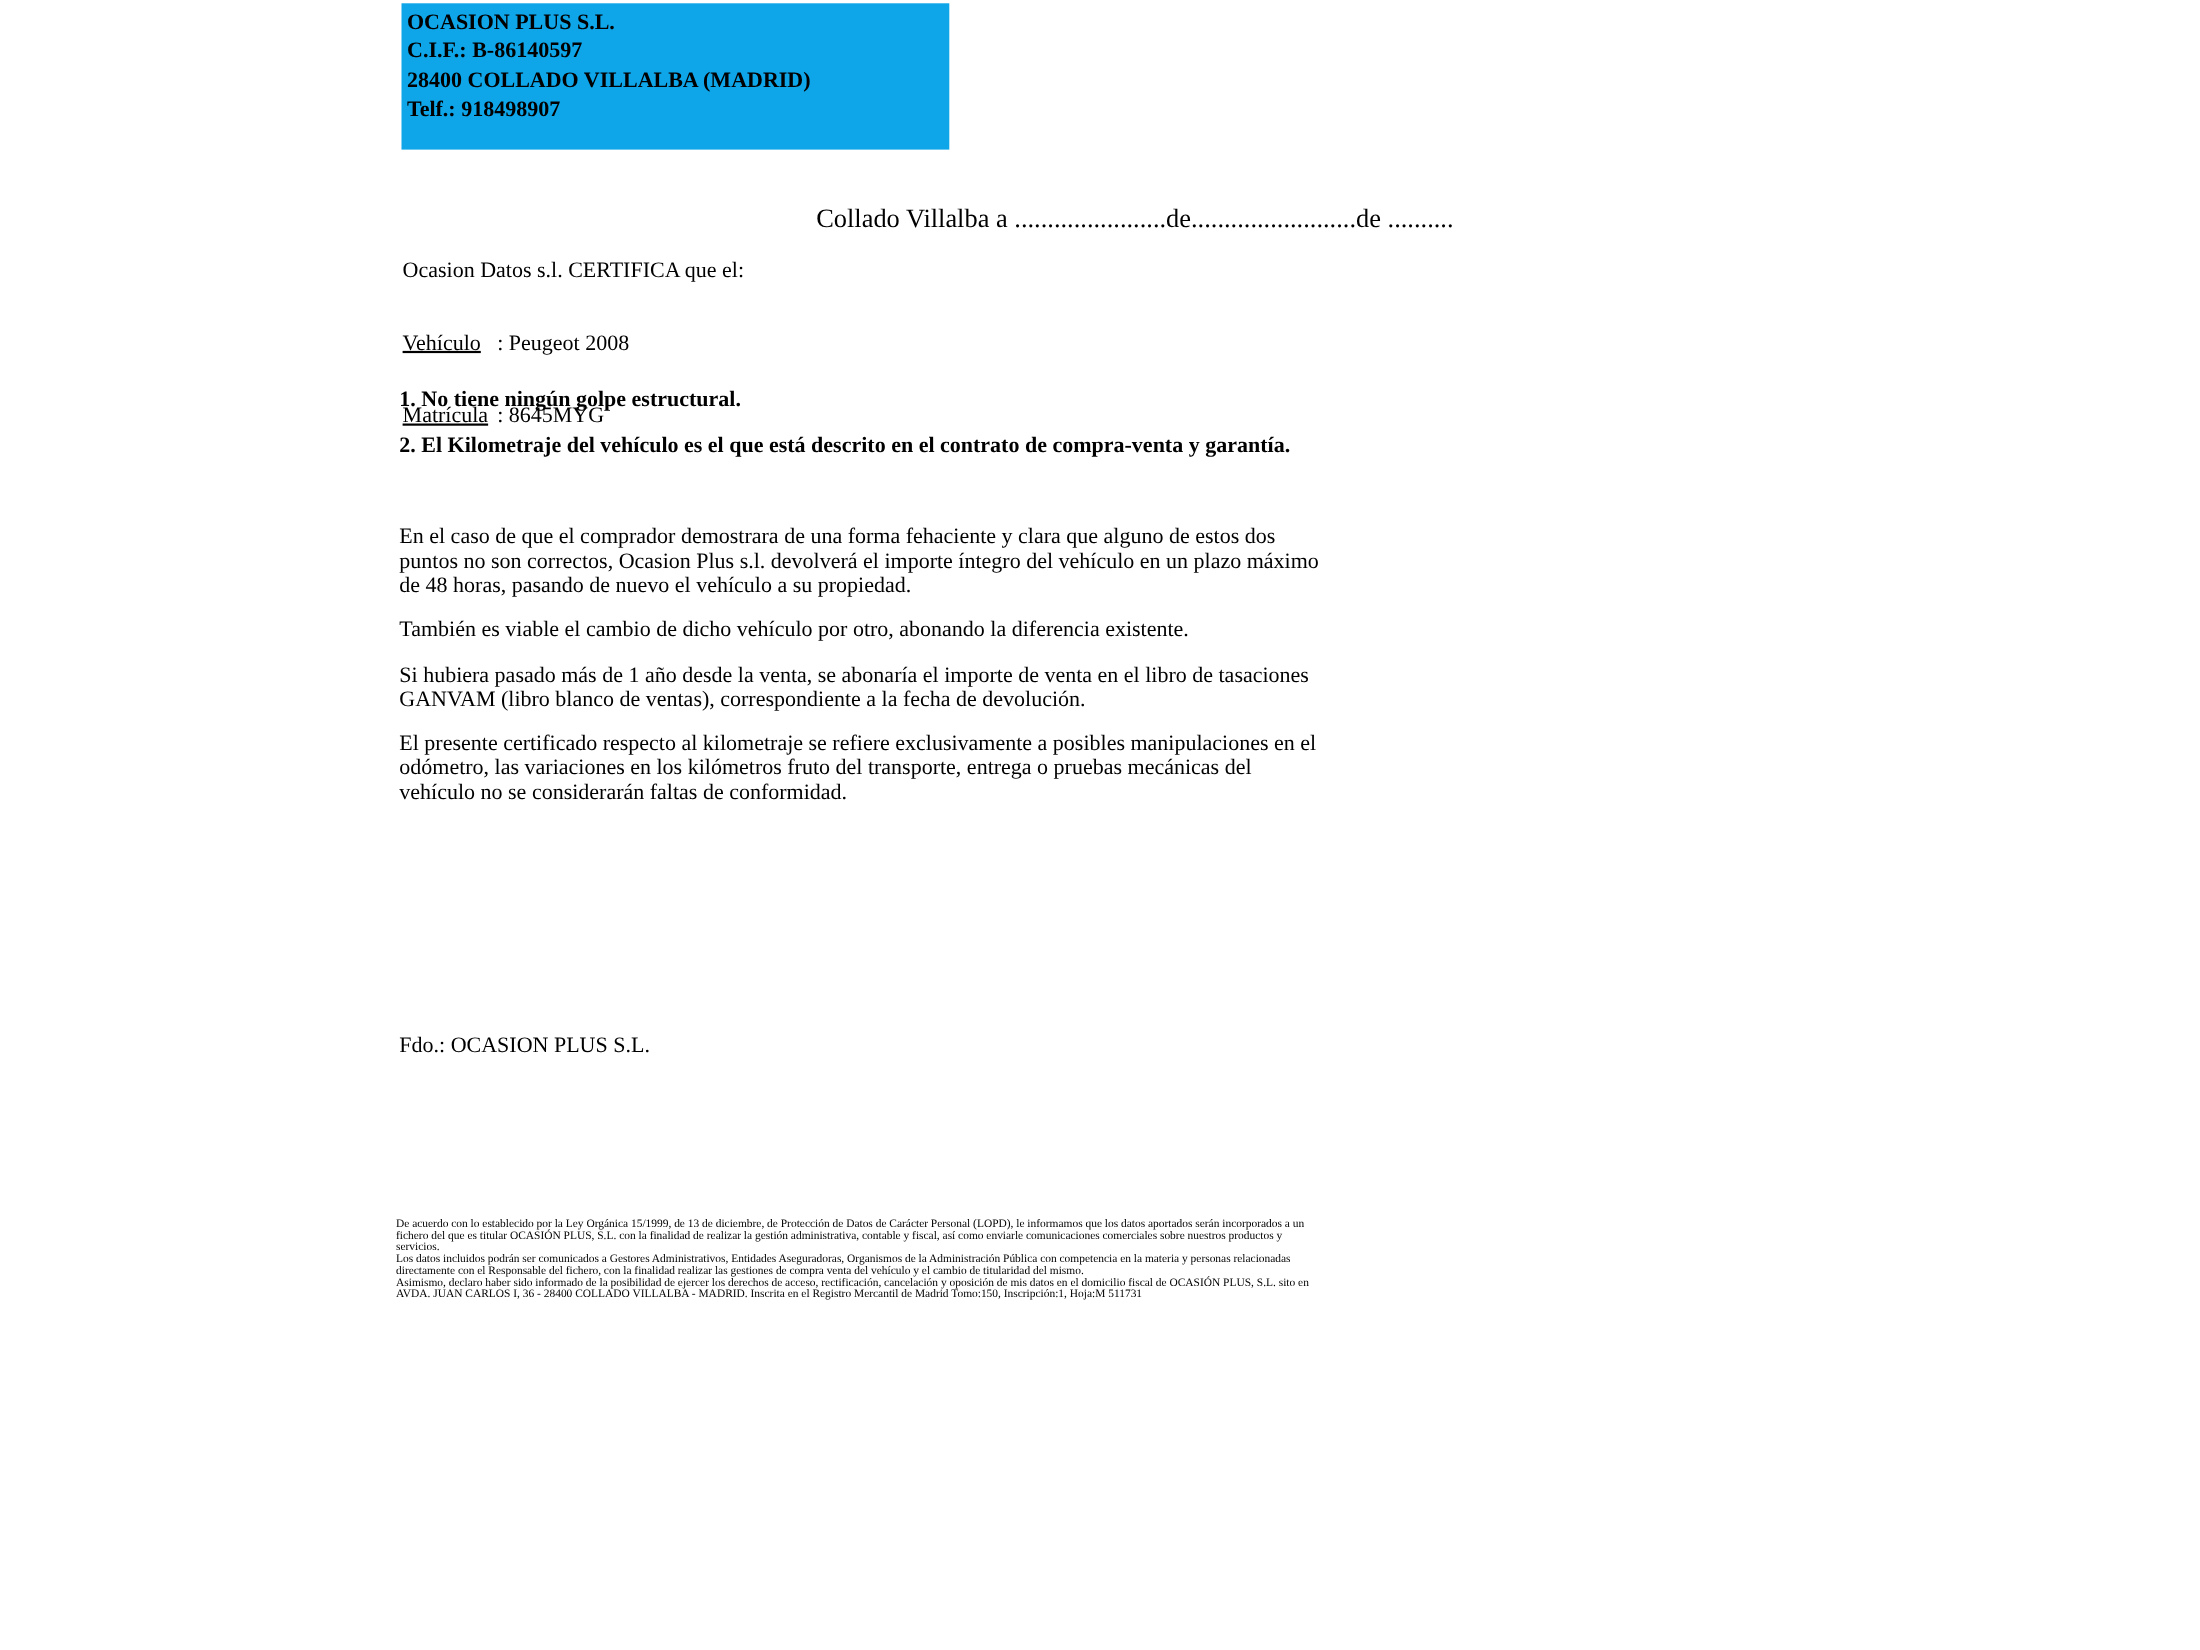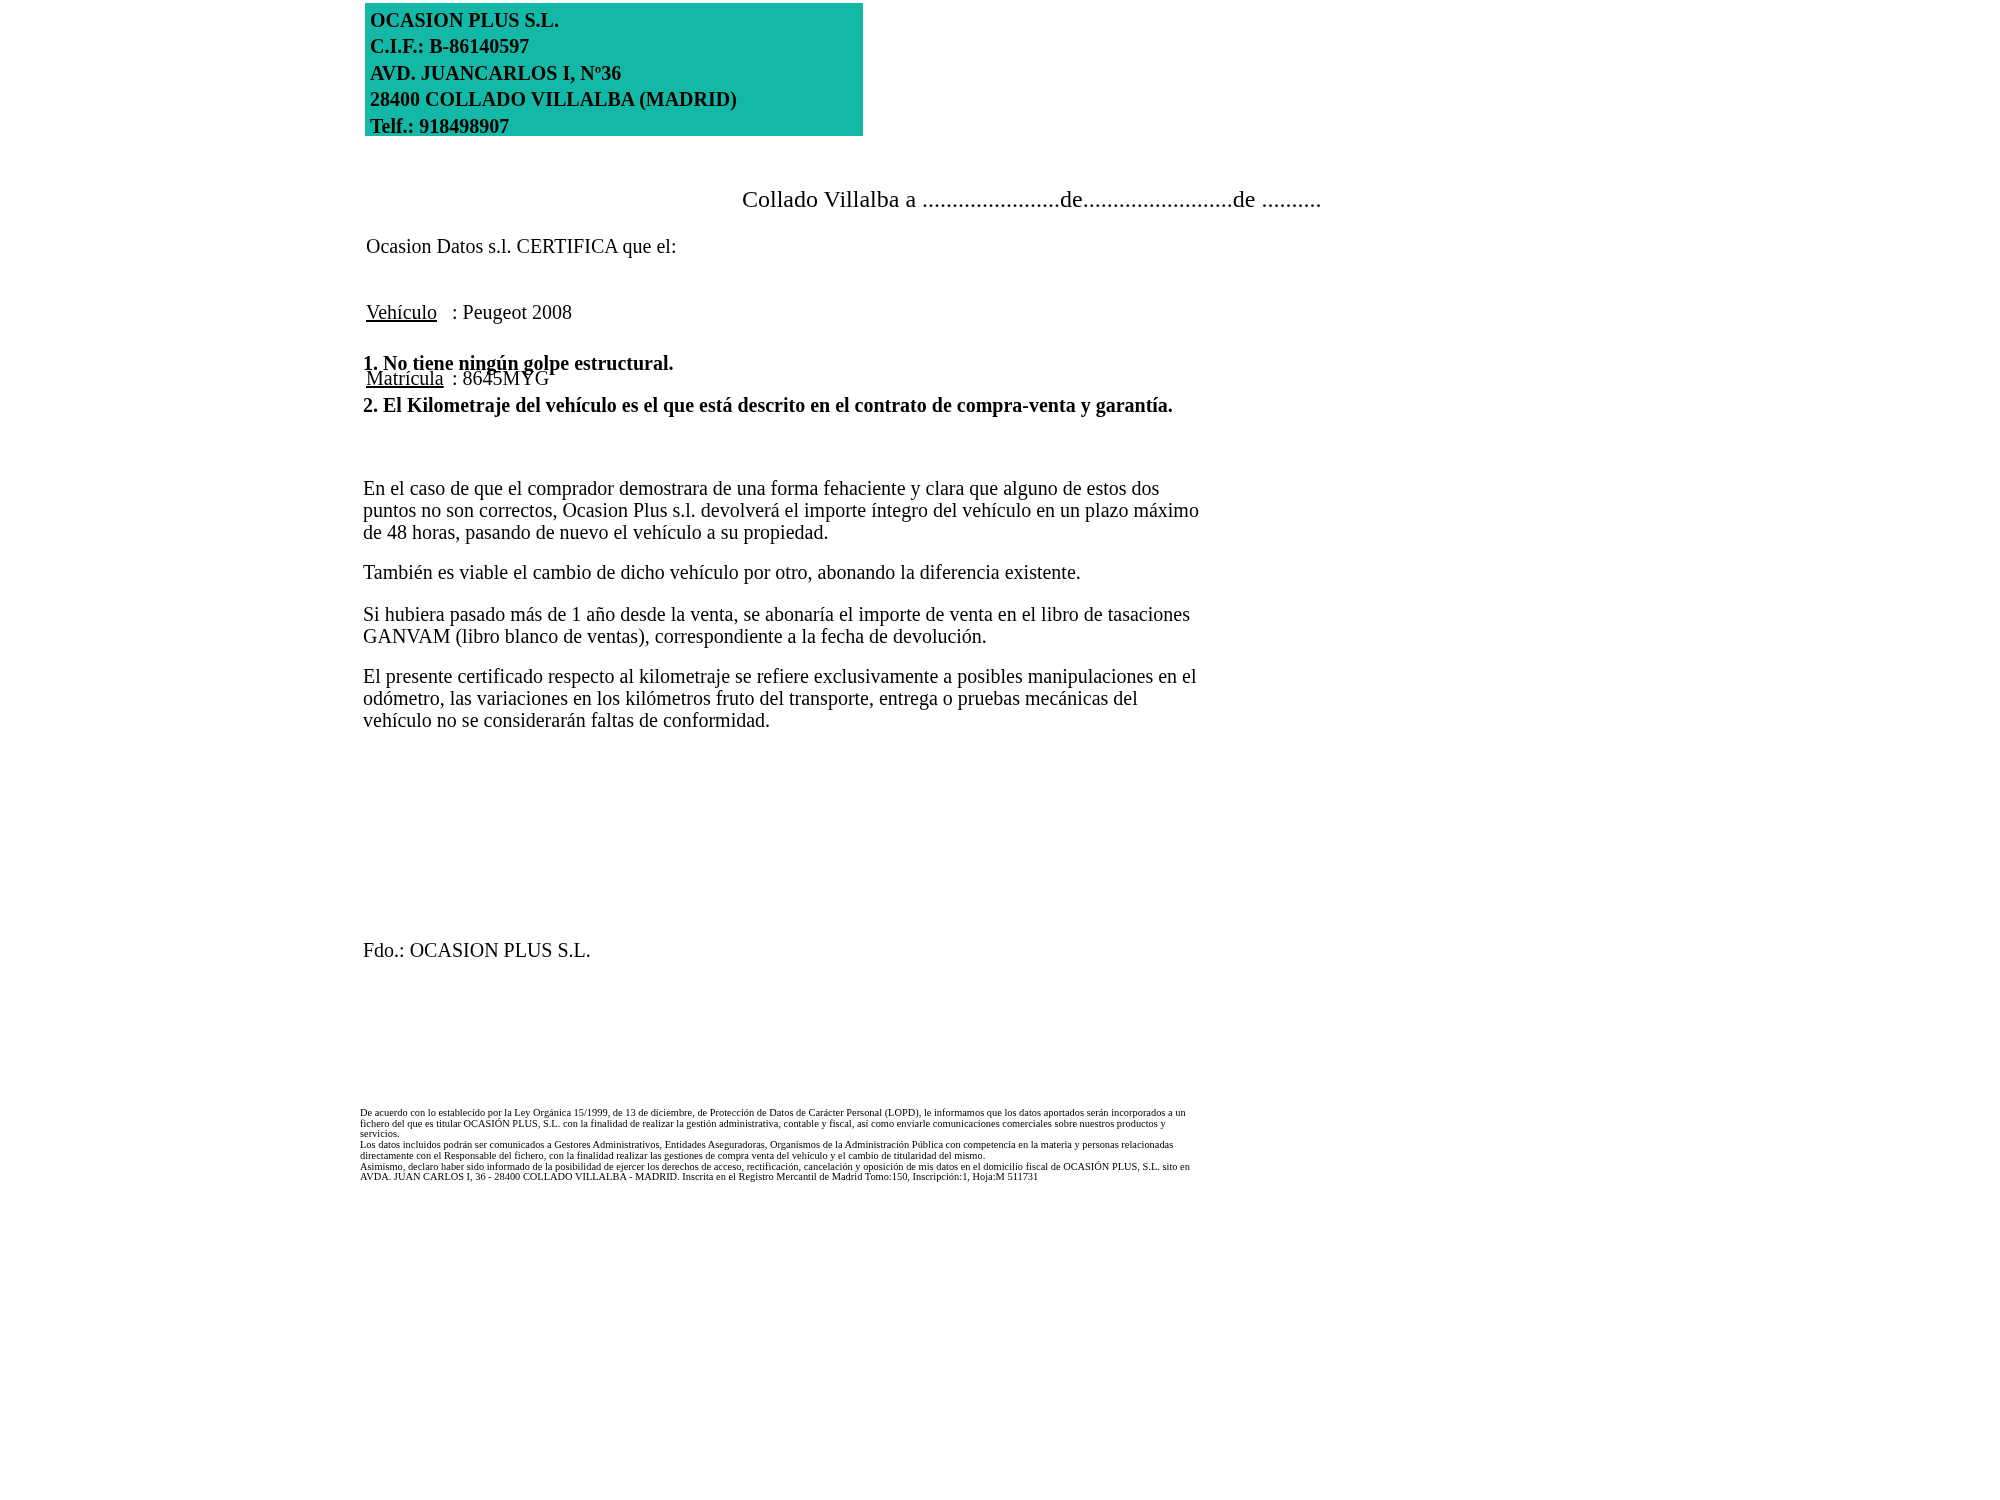--- a/index.html
+++ b/index.html
@@ -18,21 +18,21 @@
     height: 1500px;
     background: #ffffff;
     overflow: hidden;
   }
   .header-box {
     position: absolute;
     left: 365px;
     top: 3px;
     width: 498px;
     height: 133px;
-    background: #14b8a6;
+    background: #0ea5e9;
     padding: 4px 0 0 5px;
     font-weight: bold;
     font-size: 20px;
     line-height: 26.4px;
   }
   .date-line {
     position: absolute;
     left: 742px;
     top: 186px;
     font-size: 24px;
@@ -91,21 +91,20 @@
   .legal p { margin: 0; }
 </style>
 </head>
 <body>
 
 <div class="page">
 
   <div class="header-box">
     <div>OCASION PLUS S.L.</div>
     <div>C.I.F.: B-86140597</div>
-    <div>AVD. JUANCARLOS I, Nº36</div>
     <div>28400 COLLADO VILLALBA (MADRID)</div>
     <div>Telf.: 918498907</div>
   </div>
 
   <div class="date-line">Collado Villalba a .......................de.........................de ..........</div>
 
   <div class="certify-block">
     <div>Ocasion Datos s.l. CERTIFICA que el:</div>
     <div>
       <span class="kv-label"><span class="u">Vehículo</span></span><span>: Peugeot 2008</span>

